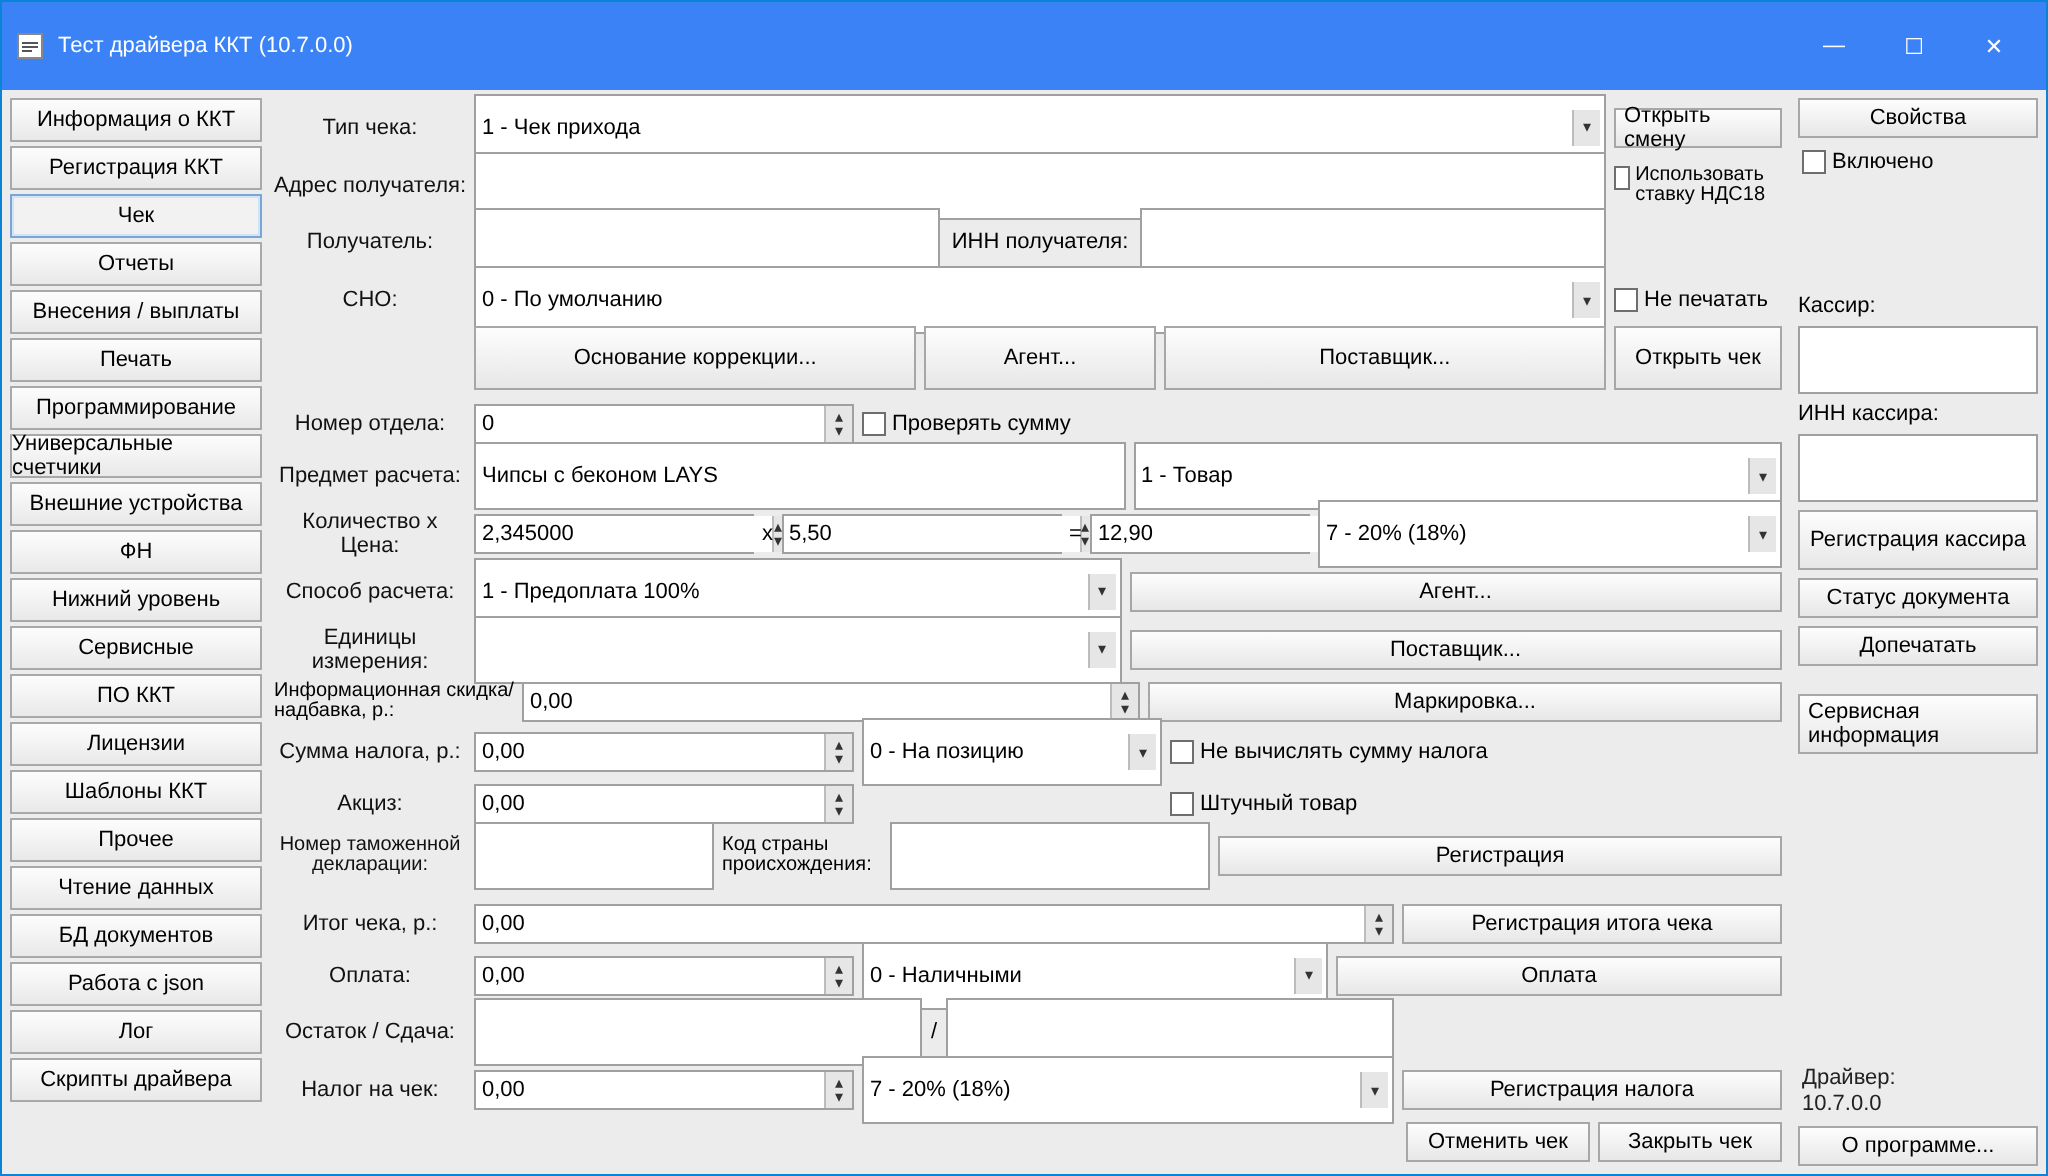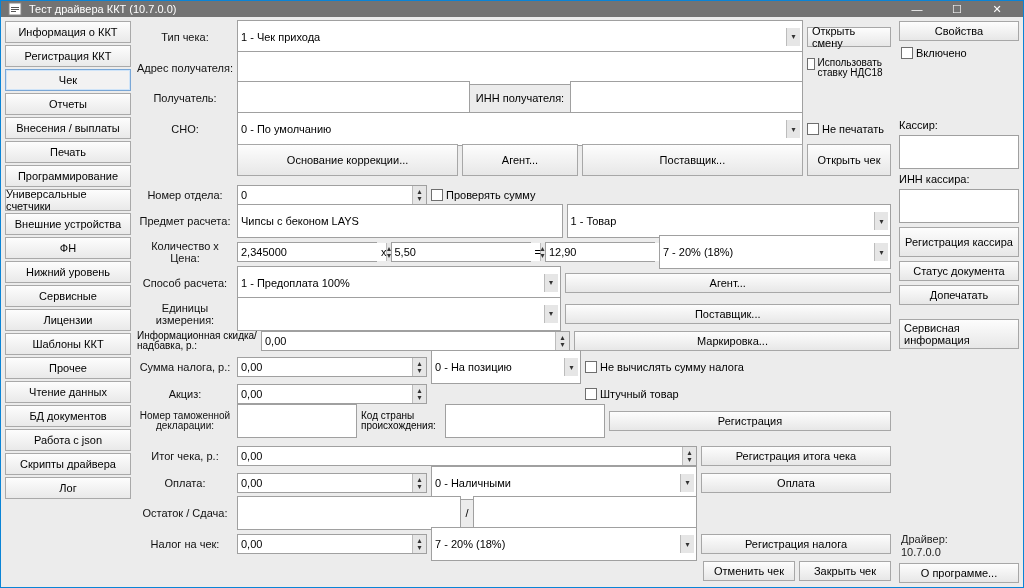--- a/index.html
+++ b/index.html
@@ -1,18 +1,18 @@
 <!DOCTYPE html>
 <html><head>
 <meta charset="utf-8">
 <style>
   * { box-sizing: border-box; font-family: "Segoe UI", Tahoma, sans-serif; font-size: 11px; }
   body { margin: 0; background: #fff; }
   .window { width: 1024px; height: 588px; border: 1px solid #0a84d6; display: flex; flex-direction: column; }
-  .titlebar { background: #737373; color: #fff; height: 16px; display: flex; align-items: center; padding: 0 6px; }
+  .titlebar { background: #3b82f6; color: #fff; height: 44px; display: flex; align-items: center; padding: 0 6px; }
   .titlebar .title { flex: 1; }
   .titlebar .icon { width: 16px; height: 16px; margin-right: 6px; display: inline-flex; align-items: center; justify-content: center; }
   .titlebar .winbtns { display: flex; }
   .titlebar .winbtn { width: 40px; height: 26px; display: flex; align-items: center; justify-content: center; color: #fff; }
   .client { flex: 1; background: #ececec; padding: 4px; display: flex; gap: 4px; overflow: hidden; }
   .navcol { width: 126px; display: flex; flex-direction: column; gap: 2px; }
   .navbtn { background: linear-gradient(#fdfdfd,#e9e9e9); border: 1px solid #a9a9a9; height: 22px; display: flex; align-items: center; justify-content: center; cursor: default; }
   .navbtn.active { background: #f2f2f2; border: 1px solid #7aa7d6; box-shadow: inset 0 0 0 1px #cfe4f8; }
   .main { flex: 1; display: flex; flex-direction: column; gap: 3px; padding: 2px 4px 2px 2px; }
   .rightcol { width: 120px; display: flex; flex-direction: column; gap: 4px; }
@@ -64,28 +64,29 @@
         <div class="navbtn active">Чек</div>
         <div class="navbtn">Отчеты</div>
         <div class="navbtn">Внесения / выплаты</div>
         <div class="navbtn">Печать</div>
         <div class="navbtn">Программирование</div>
         <div class="navbtn">Универсальные счетчики</div>
         <div class="navbtn">Внешние устройства</div>
         <div class="navbtn">ФН</div>
         <div class="navbtn">Нижний уровень</div>
         <div class="navbtn">Сервисные</div>
+        <div class="navbtn">ПО ККТ</div>
         <div class="navbtn">Лицензии</div>
         <div class="navbtn">Шаблоны ККТ</div>
         <div class="navbtn">Прочее</div>
         <div class="navbtn">Чтение данных</div>
         <div class="navbtn">БД документов</div>
         <div class="navbtn">Работа с json</div>
+        <div class="navbtn">Лог</div>
         <div class="navbtn">Скрипты драйвера</div>
-        <div class="navbtn">Лог</div>
       </div>
 
     <div class="main">
 
       <div class="row">
         <span class="lbl">Тип чека:</span>
         <div class="combo grow">
             <span>1 - Чек прихода</span>
             <span class="arrow">▾</span>
           </div>
@@ -256,21 +257,21 @@
       <div class="row">
         <span class="lbl">Оплата:</span>
         <div class="spin" style="width:190px">
             <input value="0,00" style="">
             <span class="spinbtns">▴<br>▾</span>
           </div>
         <div class="combo grow">
             <span>0 - Наличными</span>
             <span class="arrow">▾</span>
           </div>
-        <div class="btn" style="width:190px">Оплата</div>
+        <div class="btn" style="width:223px">Оплата</div>
       </div>
 
       <div class="row">
         <span class="lbl">Остаток / Сдача:</span>
         <input type="text" style="flex: 1 1 0%;">
         <span>/</span>
         <input type="text" style="flex: 1 1 0%;">
         <div style="width:190px"></div>
       </div>
 

